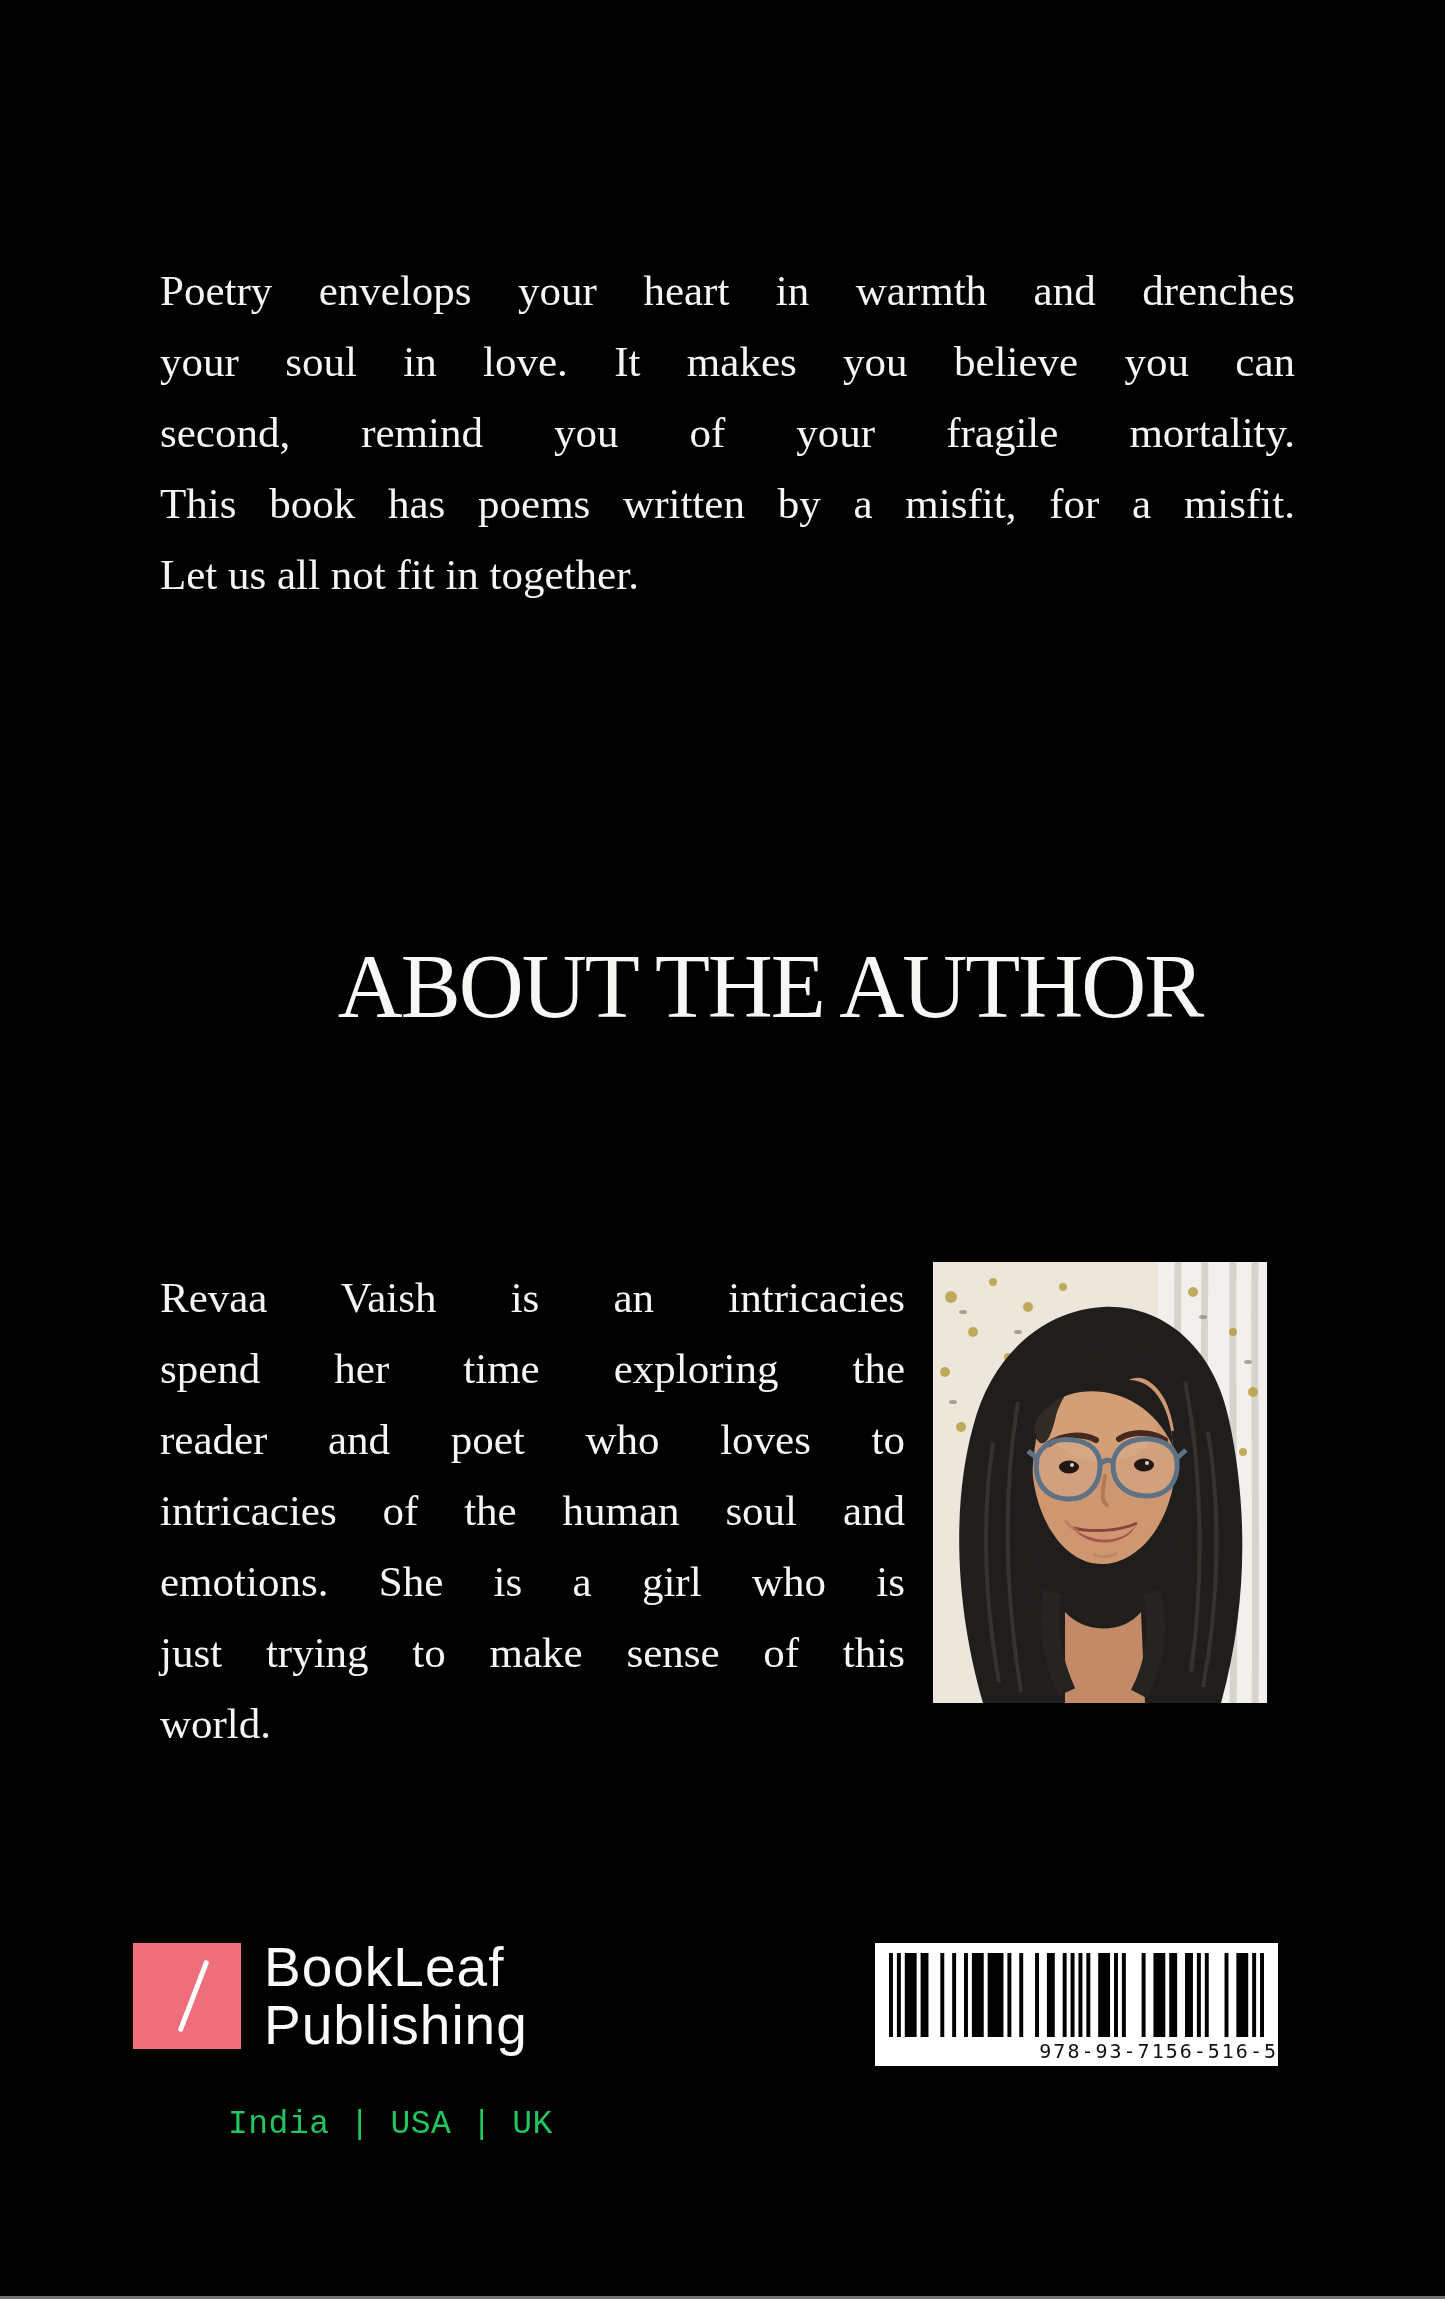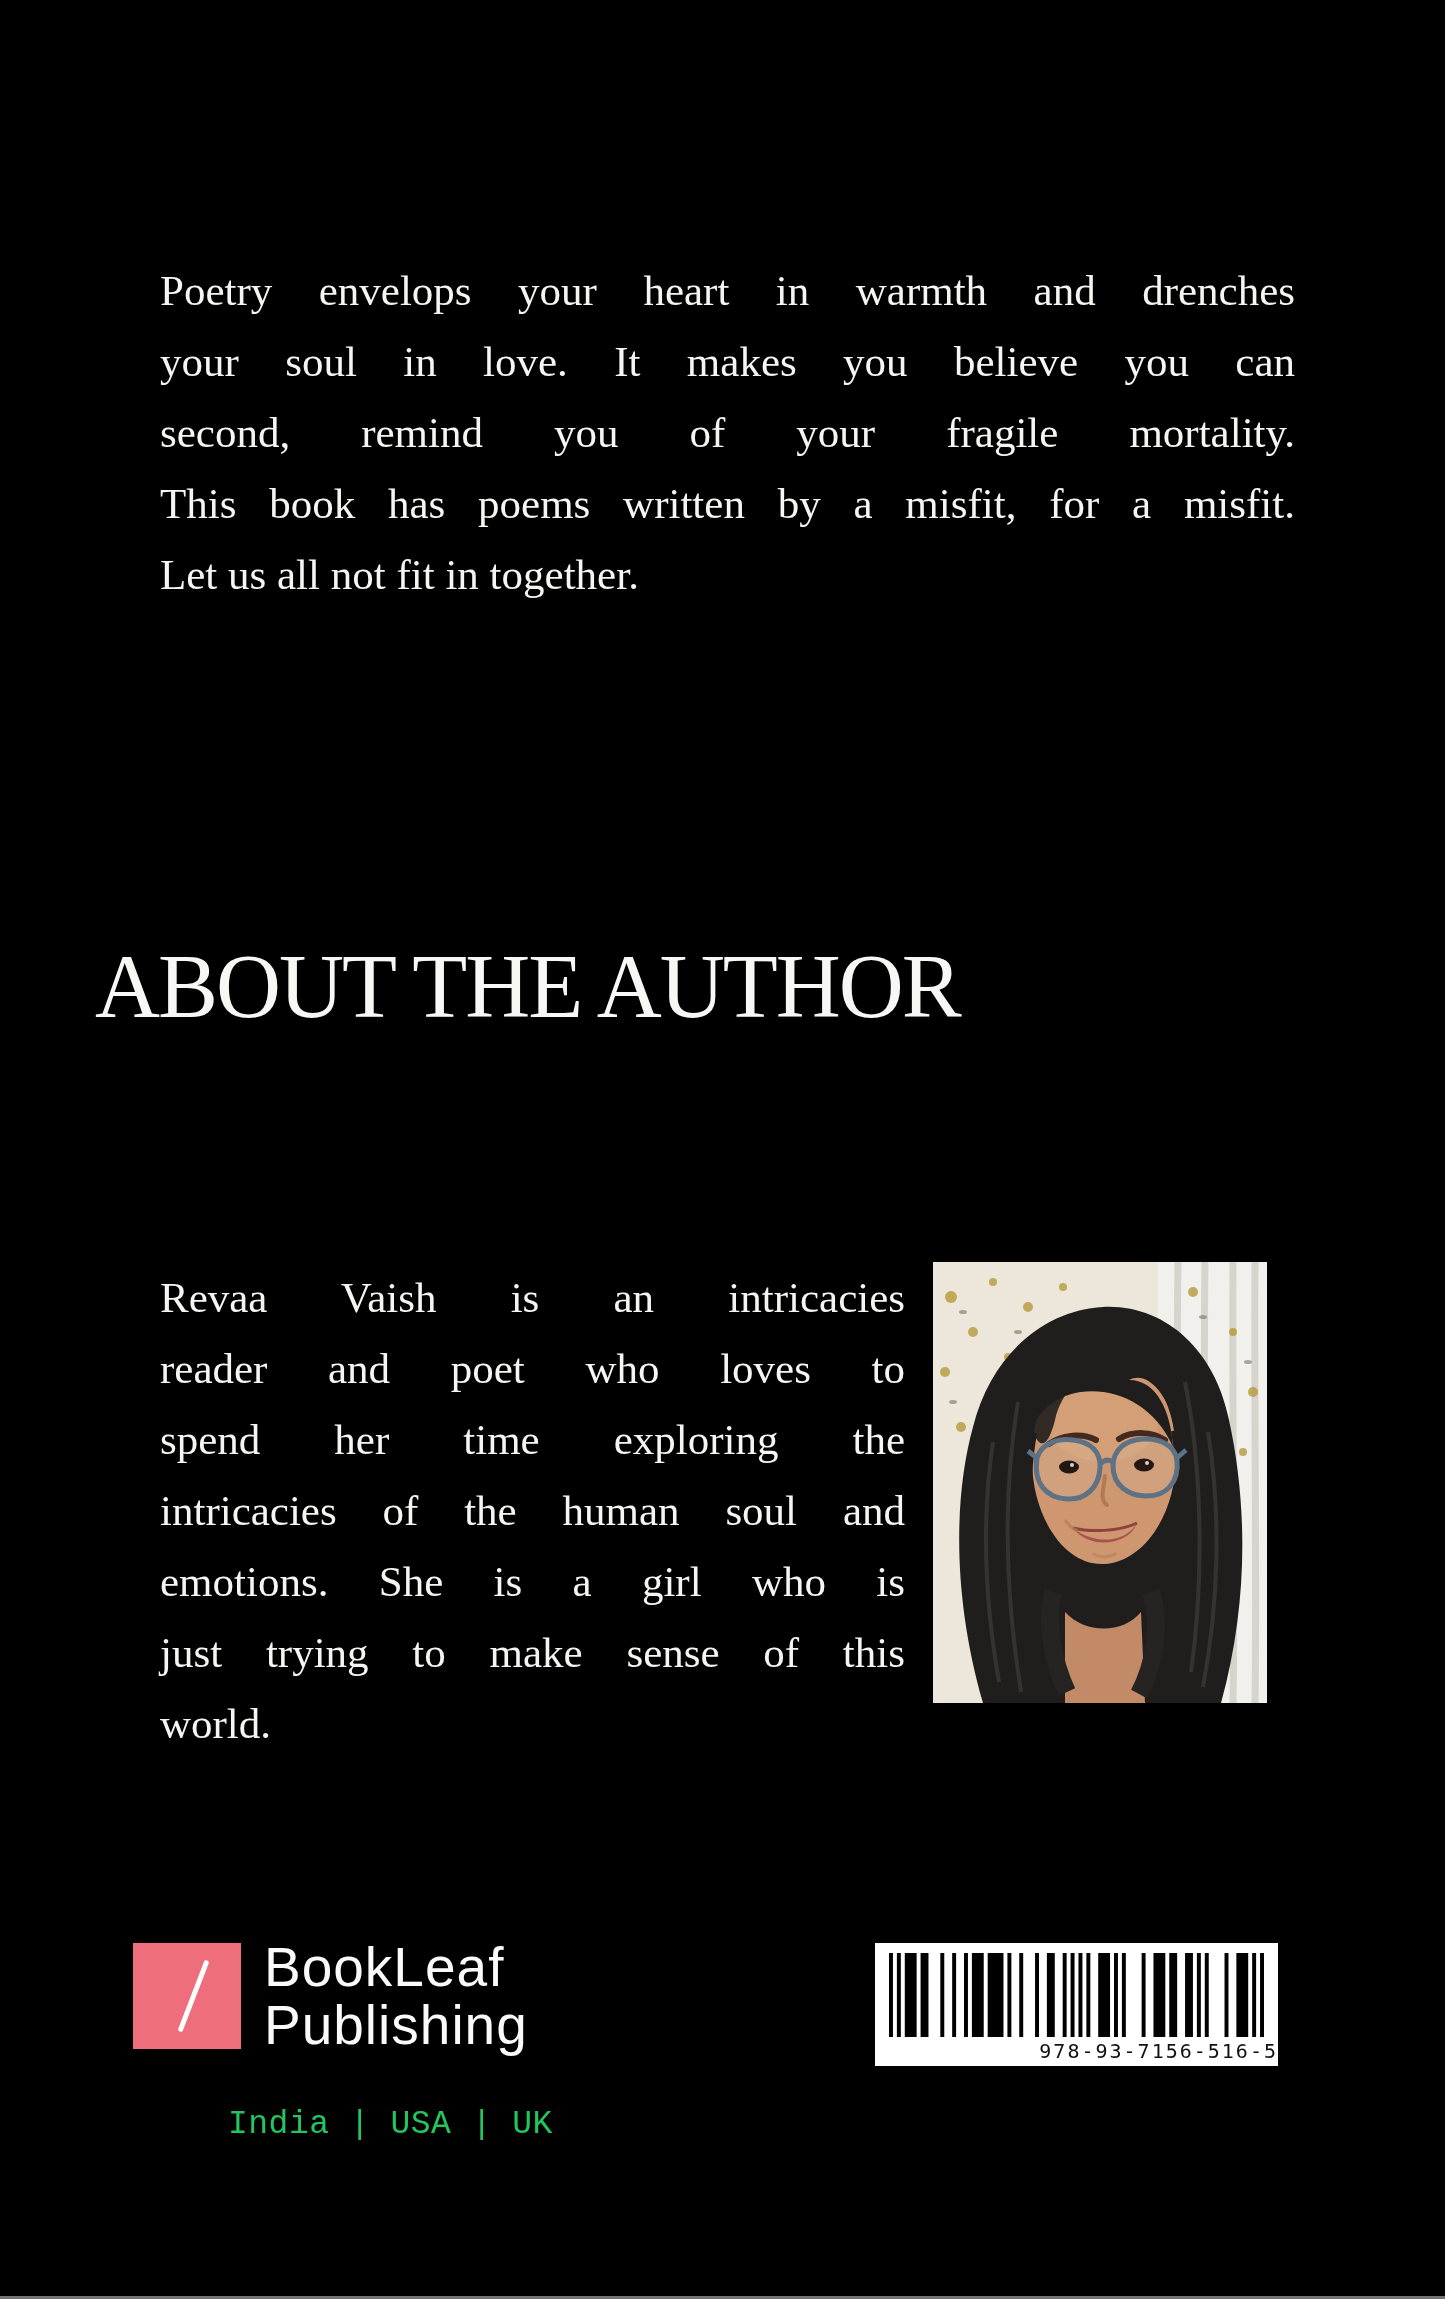--- a/index.html
+++ b/index.html
@@ -29,20 +29,21 @@
     line-height: 71px;
   }
 
   .about-heading {
     position: absolute;
     left: 0; top: 942px;
     width: 1445px;
     box-sizing: border-box;
     padding-left: 95px;
     margin: 0;
+    text-align: center;
     font-size: 90px;
     line-height: 90px;
     font-weight: 400;
     letter-spacing: -2px;
     color: #f7f7f5;
   }
 
   .bio {
     position: absolute;
     left: 160px; top: 1262px;
@@ -137,22 +138,22 @@
       <div class="jline">your soul in love. It makes you believe you can</div>
       <div class="jline">second, remind you of your fragile mortality.</div>
       <div class="jline">This book has poems written by a misfit, for a misfit.</div>
       <div class="jline last">Let us all not fit in together.</div>
     </section>
 
   <h1 class="about-heading">ABOUT THE AUTHOR</h1>
 
   <section class="bio">
       <div class="jline">Revaa Vaish is an intricacies</div>
+      <div class="jline">spend her time exploring the</div>
       <div class="jline">reader and poet who loves to</div>
-      <div class="jline">spend her time exploring the</div>
       <div class="jline">intricacies of the human soul and</div>
       <div class="jline">emotions. She is a girl who is</div>
       <div class="jline">just trying to make sense of this</div>
       <div class="jline last">world.</div>
     </section>
 
   <figure class="photo">
     <svg viewBox="0 0 334 441" preserveAspectRatio="none">
 
       <rect width="334" height="441" fill="#ece6db"></rect>

